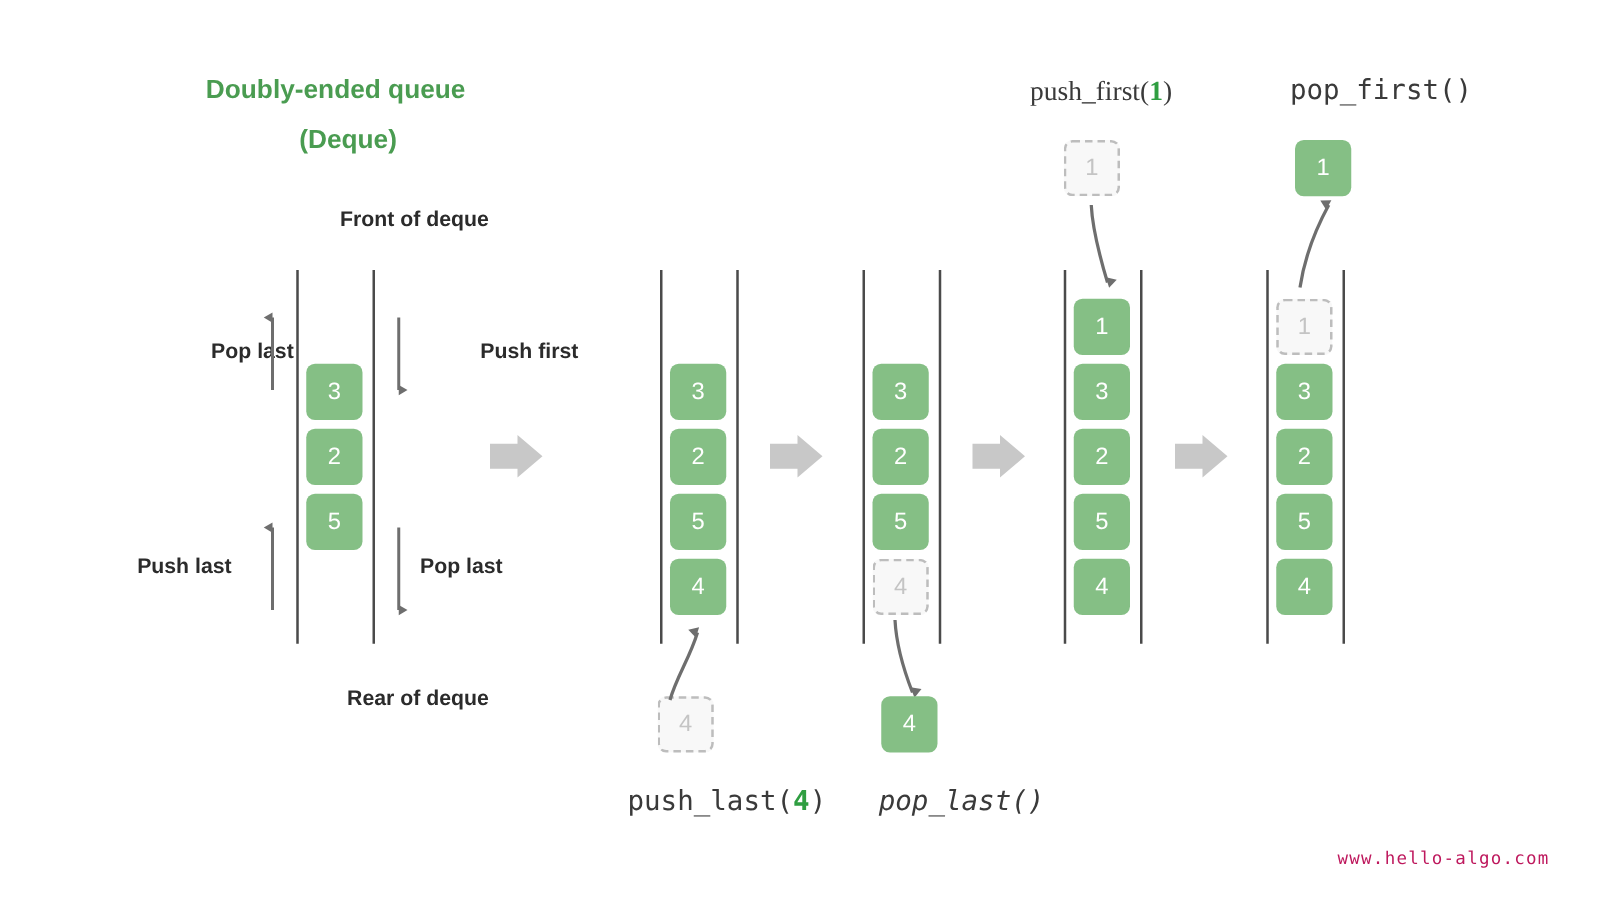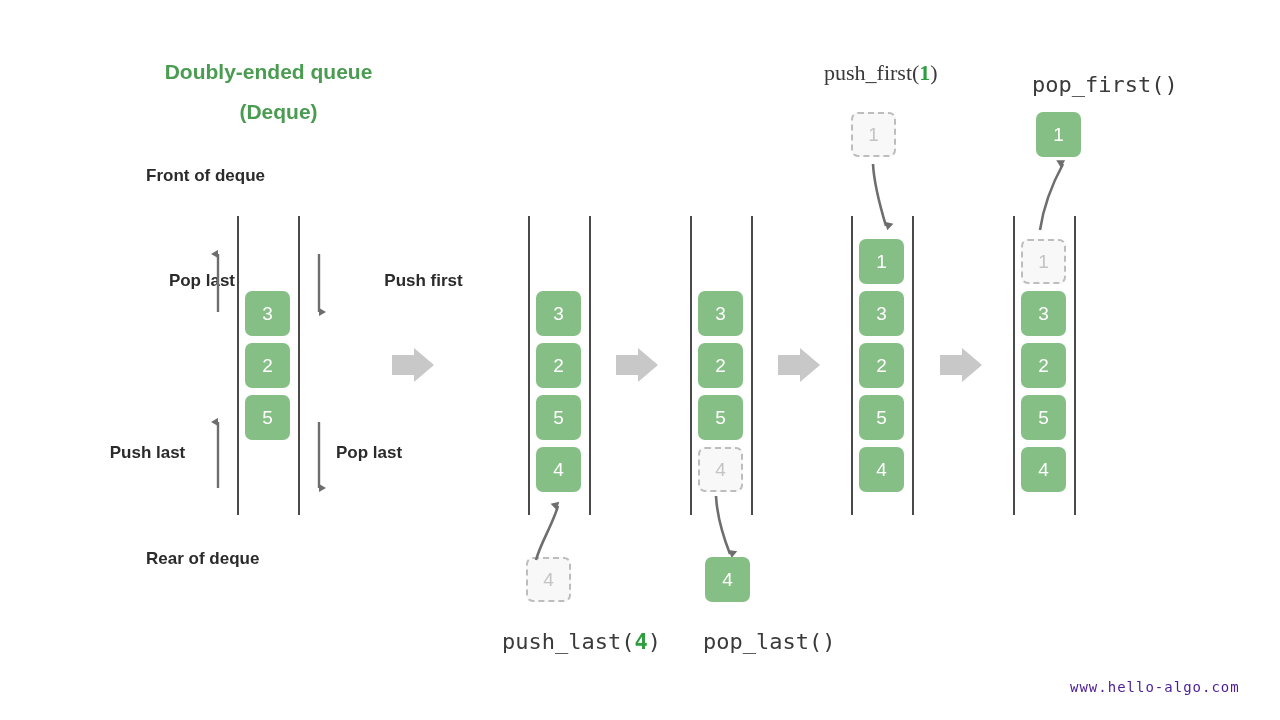--- a/index.html
+++ b/index.html
@@ -24,38 +24,38 @@
     font-weight: bold;
     font-size: 21px;
     text-align: center;
     line-height: 40px;
     white-space: nowrap;
   }
   .blacklabel {
     color: #2b2b2b;
     font-weight: bold;
     font-size: 17px;
-    text-align: left;
+    text-align: right;
     white-space: nowrap;
   }
   .oplabel {
     font-family: "DejaVu Sans Mono", "Liberation Mono", monospace;
     font-size: 22px;
     color: #3a3a3a;
     white-space: nowrap;
     letter-spacing: 0px;
   }
   .oplabel .num {
     color: #2f9e41;
     font-weight: bold;
   }
   .watermark {
     font-family: "DejaVu Sans Mono", "Liberation Mono", monospace;
     font-size: 14px;
-    color: #4c1d95;
+    color: #be185d;
     letter-spacing: 1px;
     white-space: nowrap;
   }
 
   
   .rail {
     width: 2px;
     background: #4a4a4a;
   }
 
@@ -157,21 +157,21 @@
     <div class="cell ghost" style="margin-top:7px;">4</div>
   </div>
 
   <svg class="abs" style="left:695px; top:494px; width:90px; height:72px;">
     <path d="M21,2 C22,22 28,42 35,60" fill="none" stroke="#6e6e6e" stroke-width="2.6" marker-end="url(#tipA)"></path>
   </svg>
   <div class="abs cell" style="left:705px; top:557px;">4</div>
 
   <div class="abs oplabel" style="left:502px; top:629px;"><span>push_last(</span><span class="num">4</span><span>)</span></div>
 
-  <div class="abs oplabel" style="left:703px; top:629px;"><span>pop_last()</span></div>
+  <div class="abs oplabel" style="left:703px; top:629px;font-style:italic;"><span>pop_last()</span></div>
 
   <svg class="abs" style="left:778px; top:348px; width:44px; height:36px;">
     <path d="M0,7 L22,7 L22,0 L42,17 L22,34 L22,27 L0,27 Z" fill="#c8c8c8"></path>
   </svg>
 
   <div class="abs rail" style="left:851px; top:216px; height:299px;"></div>
   <div class="abs rail" style="left:912px; top:216px; height:299px;"></div>
   <div class="abs" style="left:859px; top:239px;">
     <div class="cell">1</div>
     <div class="cell" style="margin-top:7px;">3</div>
@@ -199,17 +199,17 @@
     <div class="cell" style="margin-top:7px;">4</div>
   </div>
 
   <div class="abs cell" style="left:1036px; top:112px;">1</div>
   <svg class="abs" style="left:1025px; top:158px; width:70px; height:80px;">
     <path d="M15,72 C18,52 26,28 38,6" fill="none" stroke="#6e6e6e" stroke-width="2.6" marker-end="url(#tipA)"></path>
   </svg>
 
   <div class="abs oplabel" style="left:824px; top:60px;font-family:Liberation Serif, serif;"><span>push_first(</span><span class="num">1</span><span>)</span></div>
 
-  <div class="abs oplabel" style="left:1032px; top:60px;margin-top:12px;"><span>pop_first()</span></div>
+  <div class="abs oplabel" style="left:1032px; top:60px;"><span>pop_first()</span></div>
 
   <div class="abs watermark" style="left:1070px; top:679px;">www.hello-algo.com</div>
 
 </div>
 
 </body></html>

